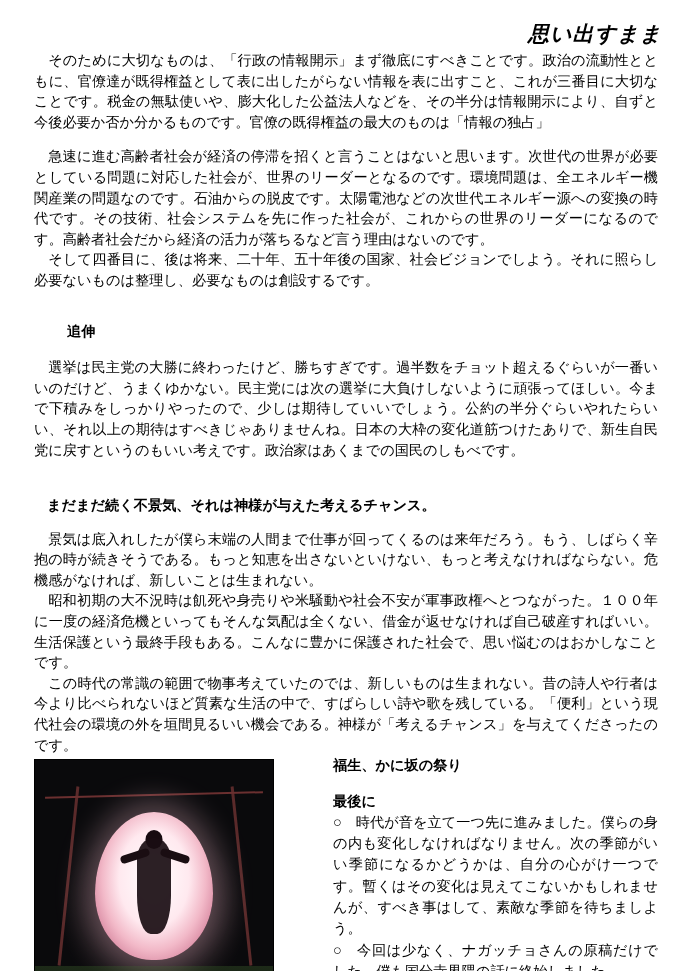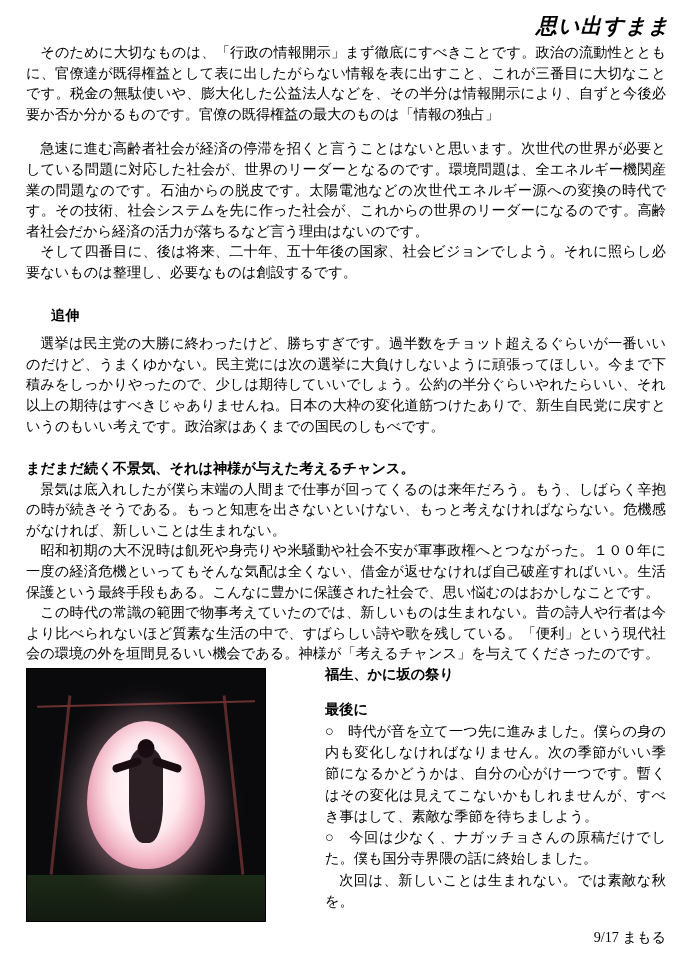--- a/index.html
+++ b/index.html
@@ -12,21 +12,21 @@
     height: 971px;
     font-family: "Liberation Serif", serif;
     color: #000000;
     position: relative;
     overflow: hidden;
   }
   .page {
     position: relative;
     width: 688px;
     height: 708px;
-    padding: 4px;
+    padding: 12px;
     box-sizing: border-box;
   }
   .masthead {
     text-align: right;
     font-family: "DejaVu Serif", serif;
     font-weight: bold;
     font-style: italic;
     font-size: 21px;
     letter-spacing: 1px;
     padding: 8px 14px 2px 0;
@@ -42,26 +42,26 @@
     text-align: justify;
   }
   p.indent {
     text-indent: 1em;
   }
   .gap-m { height: 14px; }
   .gap-l { height: 22px; }
   .b { font-weight: bold; }
   .section-head {
     font-weight: bold;
-    margin: 8px;
+    margin: 16px;
     padding-left: 1.2em;
   }
   .section-head2 {
     font-weight: bold;
-    margin: 0;
+    margin: 13px;
   }
   .lower {
     display: flex;
     flex-direction: row;
     align-items: flex-start;
     padding: 0 18px 0 22px;
     gap: 39px;
   }
   .photo-wrap {
     width: 242px;

